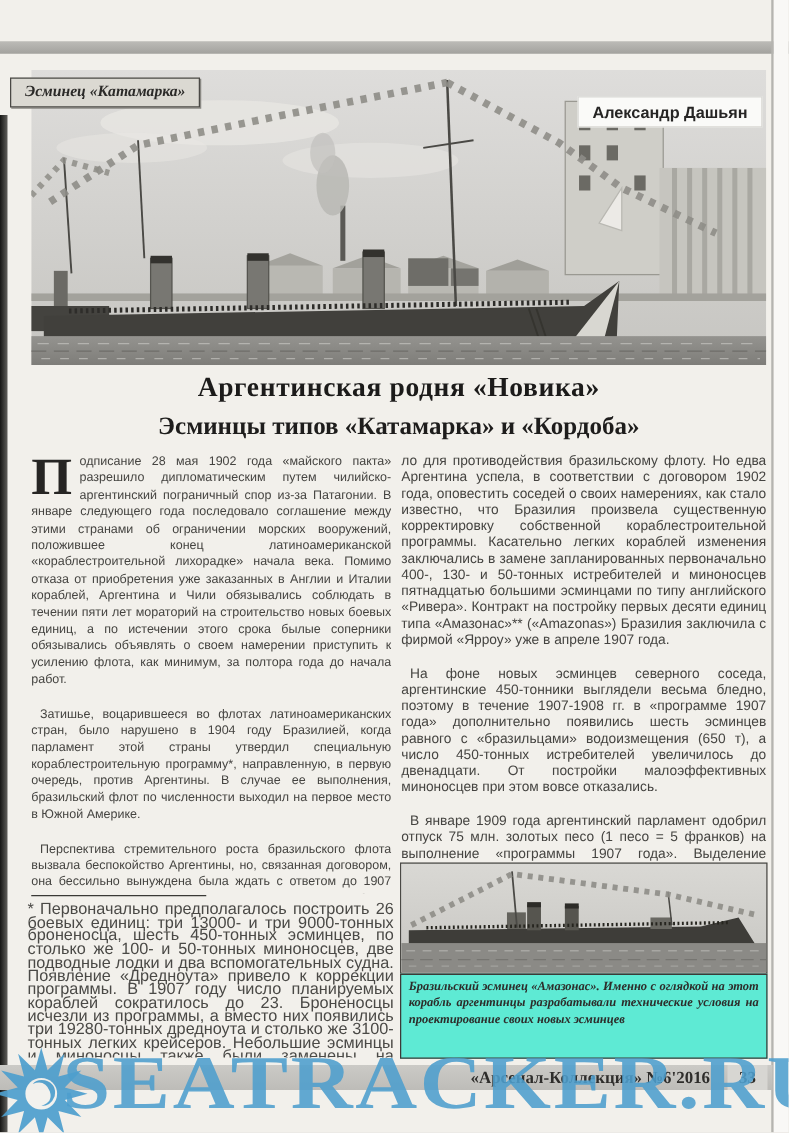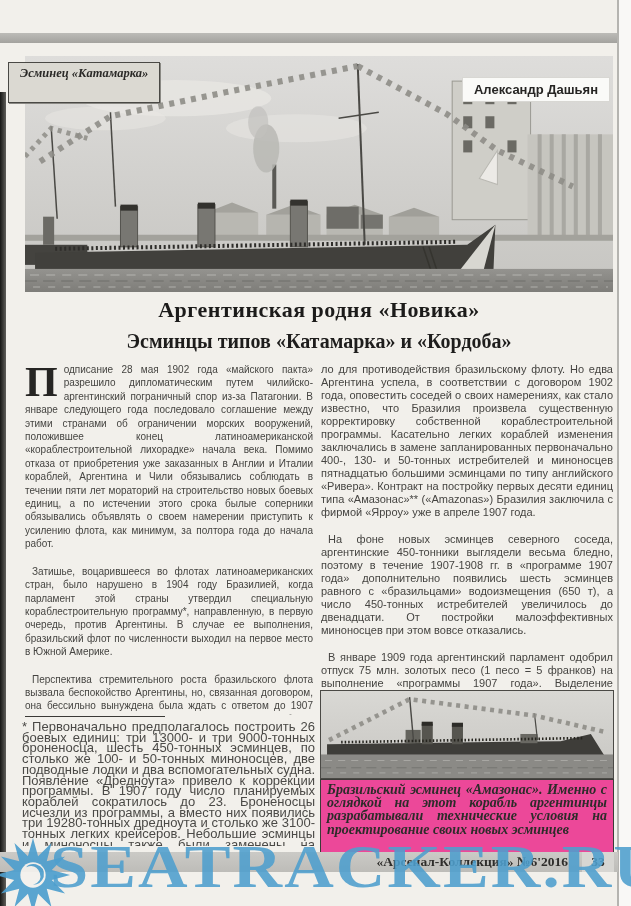--- a/index.html
+++ b/index.html
@@ -11,21 +11,21 @@
   .top-band { position:absolute; left:0; top:33px; width:631px; height:10px;
     background:linear-gradient(#bcbbb7,#a3a29e); }
   .left-shadow { position:absolute; left:0; top:92px; width:6px; height:814px;
     background:linear-gradient(to right,#161614,#605f5b); }
   .right-edge { position:absolute; left:617px; top:0; width:2px; height:906px; background:#b5b4b0; }
   .outer-right { position:absolute; left:619px; top:0; width:12px; height:906px; background:#f9f8f6; }
 
   .top-photo { position:absolute; left:25px; top:56px; width:588px; height:236px; }
   .top-photo svg, .bottom-photo svg { display:block; width:100%; height:100%; }
 
-  .photo-label { position:absolute; left:8px; top:62px; padding:3px 11px 21px;
+  .photo-label { position:absolute; left:8px; top:62px; padding:3px 11px 4px;
     border:1px solid #4a4945; background:#dbd9d2;
     font-family:"Liberation Serif","DejaVu Serif",serif;
     font-weight:bold; font-style:italic; font-size:12.5px; color:#2b2a28;
     box-shadow:1px 1px 0 #8a8984; }
   .author-box { position:absolute; left:462px; top:77px; width:146px; height:23px;
     background:#fafaf8; border:1px solid #d8d7d3; text-align:center; line-height:23px;
     font-weight:bold; font-size:13px; color:#262524; }
 
   .title { position:absolute; left:25px; top:297px; width:588px; margin:0;
     font-family:"Liberation Serif","DejaVu Serif",serif; font-weight:bold;
@@ -45,23 +45,23 @@
   .footnote-rule { position:absolute; left:25px; top:716px; width:140px;
     border-top:1.5px solid #3a3936; }
   .footnotes { position:absolute; left:22px; top:722px; width:293px; height:124px;
     font-size:13px; line-height:10.7px; color:#4a4946; text-align:justify; overflow:hidden; }
   .footnotes p { margin:0; }
   .footnotes p + p { margin-top:2px; }
 
   .bottom-photo { position:absolute; left:320px; top:690px; width:292px; height:87px;
     border:1px solid #4a4945; background:#cfcecb; }
   .caption-box { position:absolute; left:320px; top:779px; width:280px; min-height:44px;
-    border:1px solid #3c3b38; background:#ec4899; padding:3px 6px 19px;
+    border:1px solid #3c3b38; background:#5eead4; padding:3px 6px 19px;
     font-family:"Liberation Serif","DejaVu Serif",serif; font-weight:bold; font-style:italic;
-    font-size:14px; line-height:13.2px; color:#2d2c2a; text-align:justify; }
+    font-size:10px; line-height:13.2px; color:#2d2c2a; text-align:justify; }
 
   .footer-bar { position:absolute; left:0; top:852px; width:618px; height:20px;
     background:linear-gradient(#cbcac6,#bdbcb8); z-index:1;
     font-family:"Liberation Serif","DejaVu Serif",serif; font-weight:bold;
     font-size:13.5px; color:#2e2d2b; text-align:right; line-height:20px; }
   .footer-bar .journal { margin-right:14px; }
   .footer-bar .pagebox { display:inline-block; width:32px; margin-right:4px;
     background:#d7d6d2; text-align:center; }
 
   .watermark { position:absolute; left:0; top:838px; width:631px; height:68px; z-index:5; pointer-events:none; }

